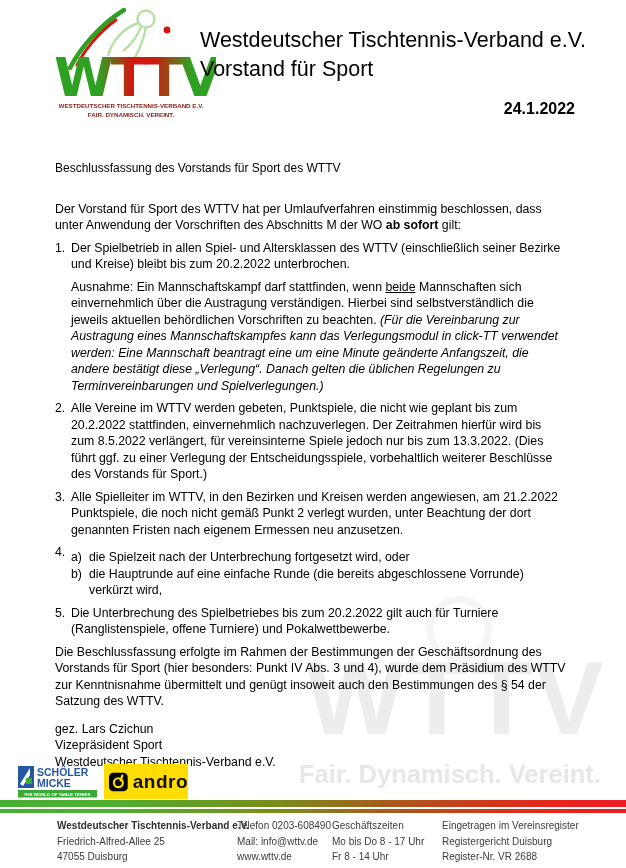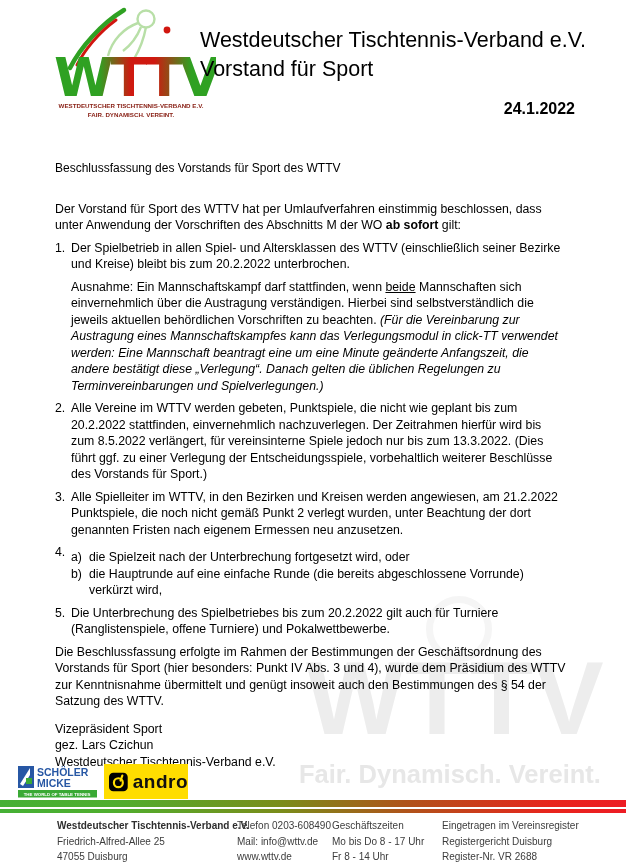--- a/index.html
+++ b/index.html
@@ -143,22 +143,22 @@
 
   <div class="li">
     <span class="num">5.</span>
     <div class="li-body">Die Unterbrechung des Spielbetriebes bis zum 20.2.2022 gilt auch für Turniere (Ranglistenspiele, offene Turniere) und Pokalwettbewerbe.</div>
   </div>
 
 
   <p class="par">Die Beschlussfassung erfolgte im Rahmen der Bestimmungen der Geschäftsordnung des Vorstands für Sport (hier besonders: Punkt IV Abs. 3 und 4), wurde dem Präsidium des WTTV zur Kenntnisnahme übermittelt und genügt insoweit auch den Bestimmungen des § 54 der Satzung des WTTV.</p>
 
   <div class="sig">
+    <div>gez. Lars Czichun</div>
     <div>Vizepräsident Sport</div>
-    <div>gez. Lars Czichun</div>
     <div>Westdeutscher Tischtennis-Verband e.V.</div>
   </div>
 
 </div>
 
 <div class="sponsor-schoeler">
   <svg width="80" height="36" viewBox="0 0 80 36">
     <rect x="0" y="2" width="16" height="22" fill="#2757a4"></rect>
     <path d="M2 20 L 12 4 L 12 11 L 5 22 Z" fill="#ffffff"></path>
     <rect x="8" y="14" width="6" height="6" fill="#3aa935"></rect>

